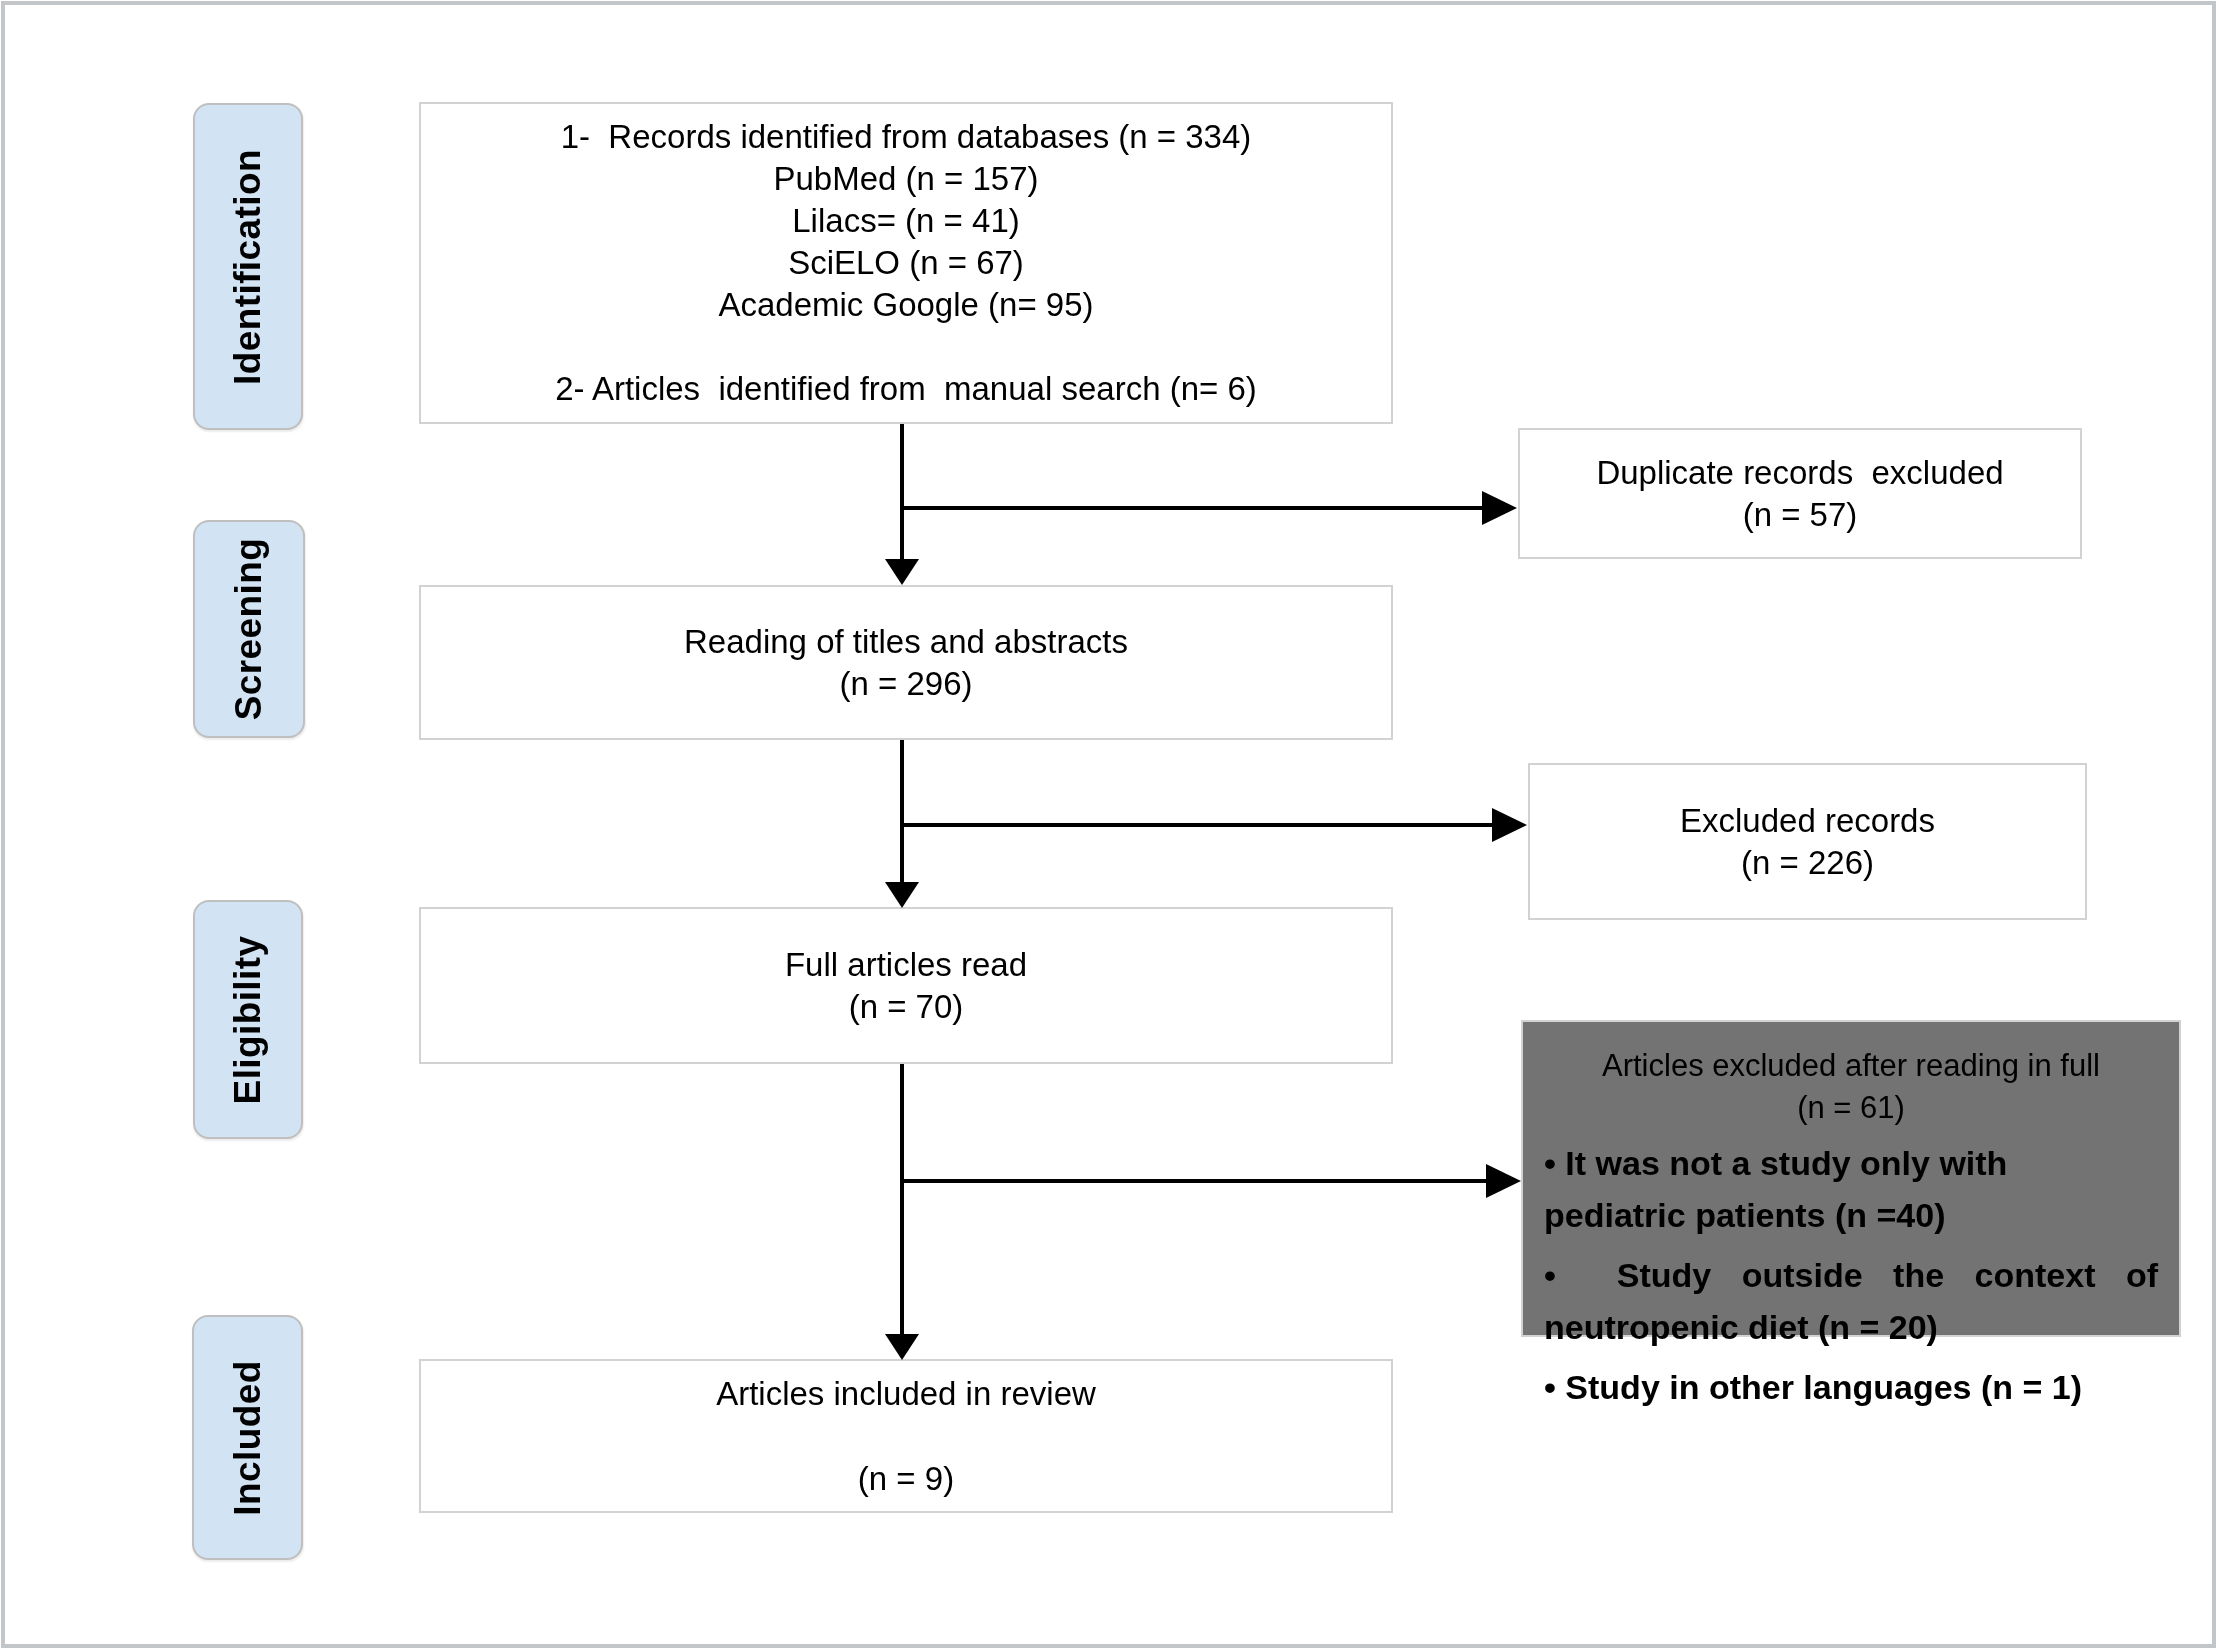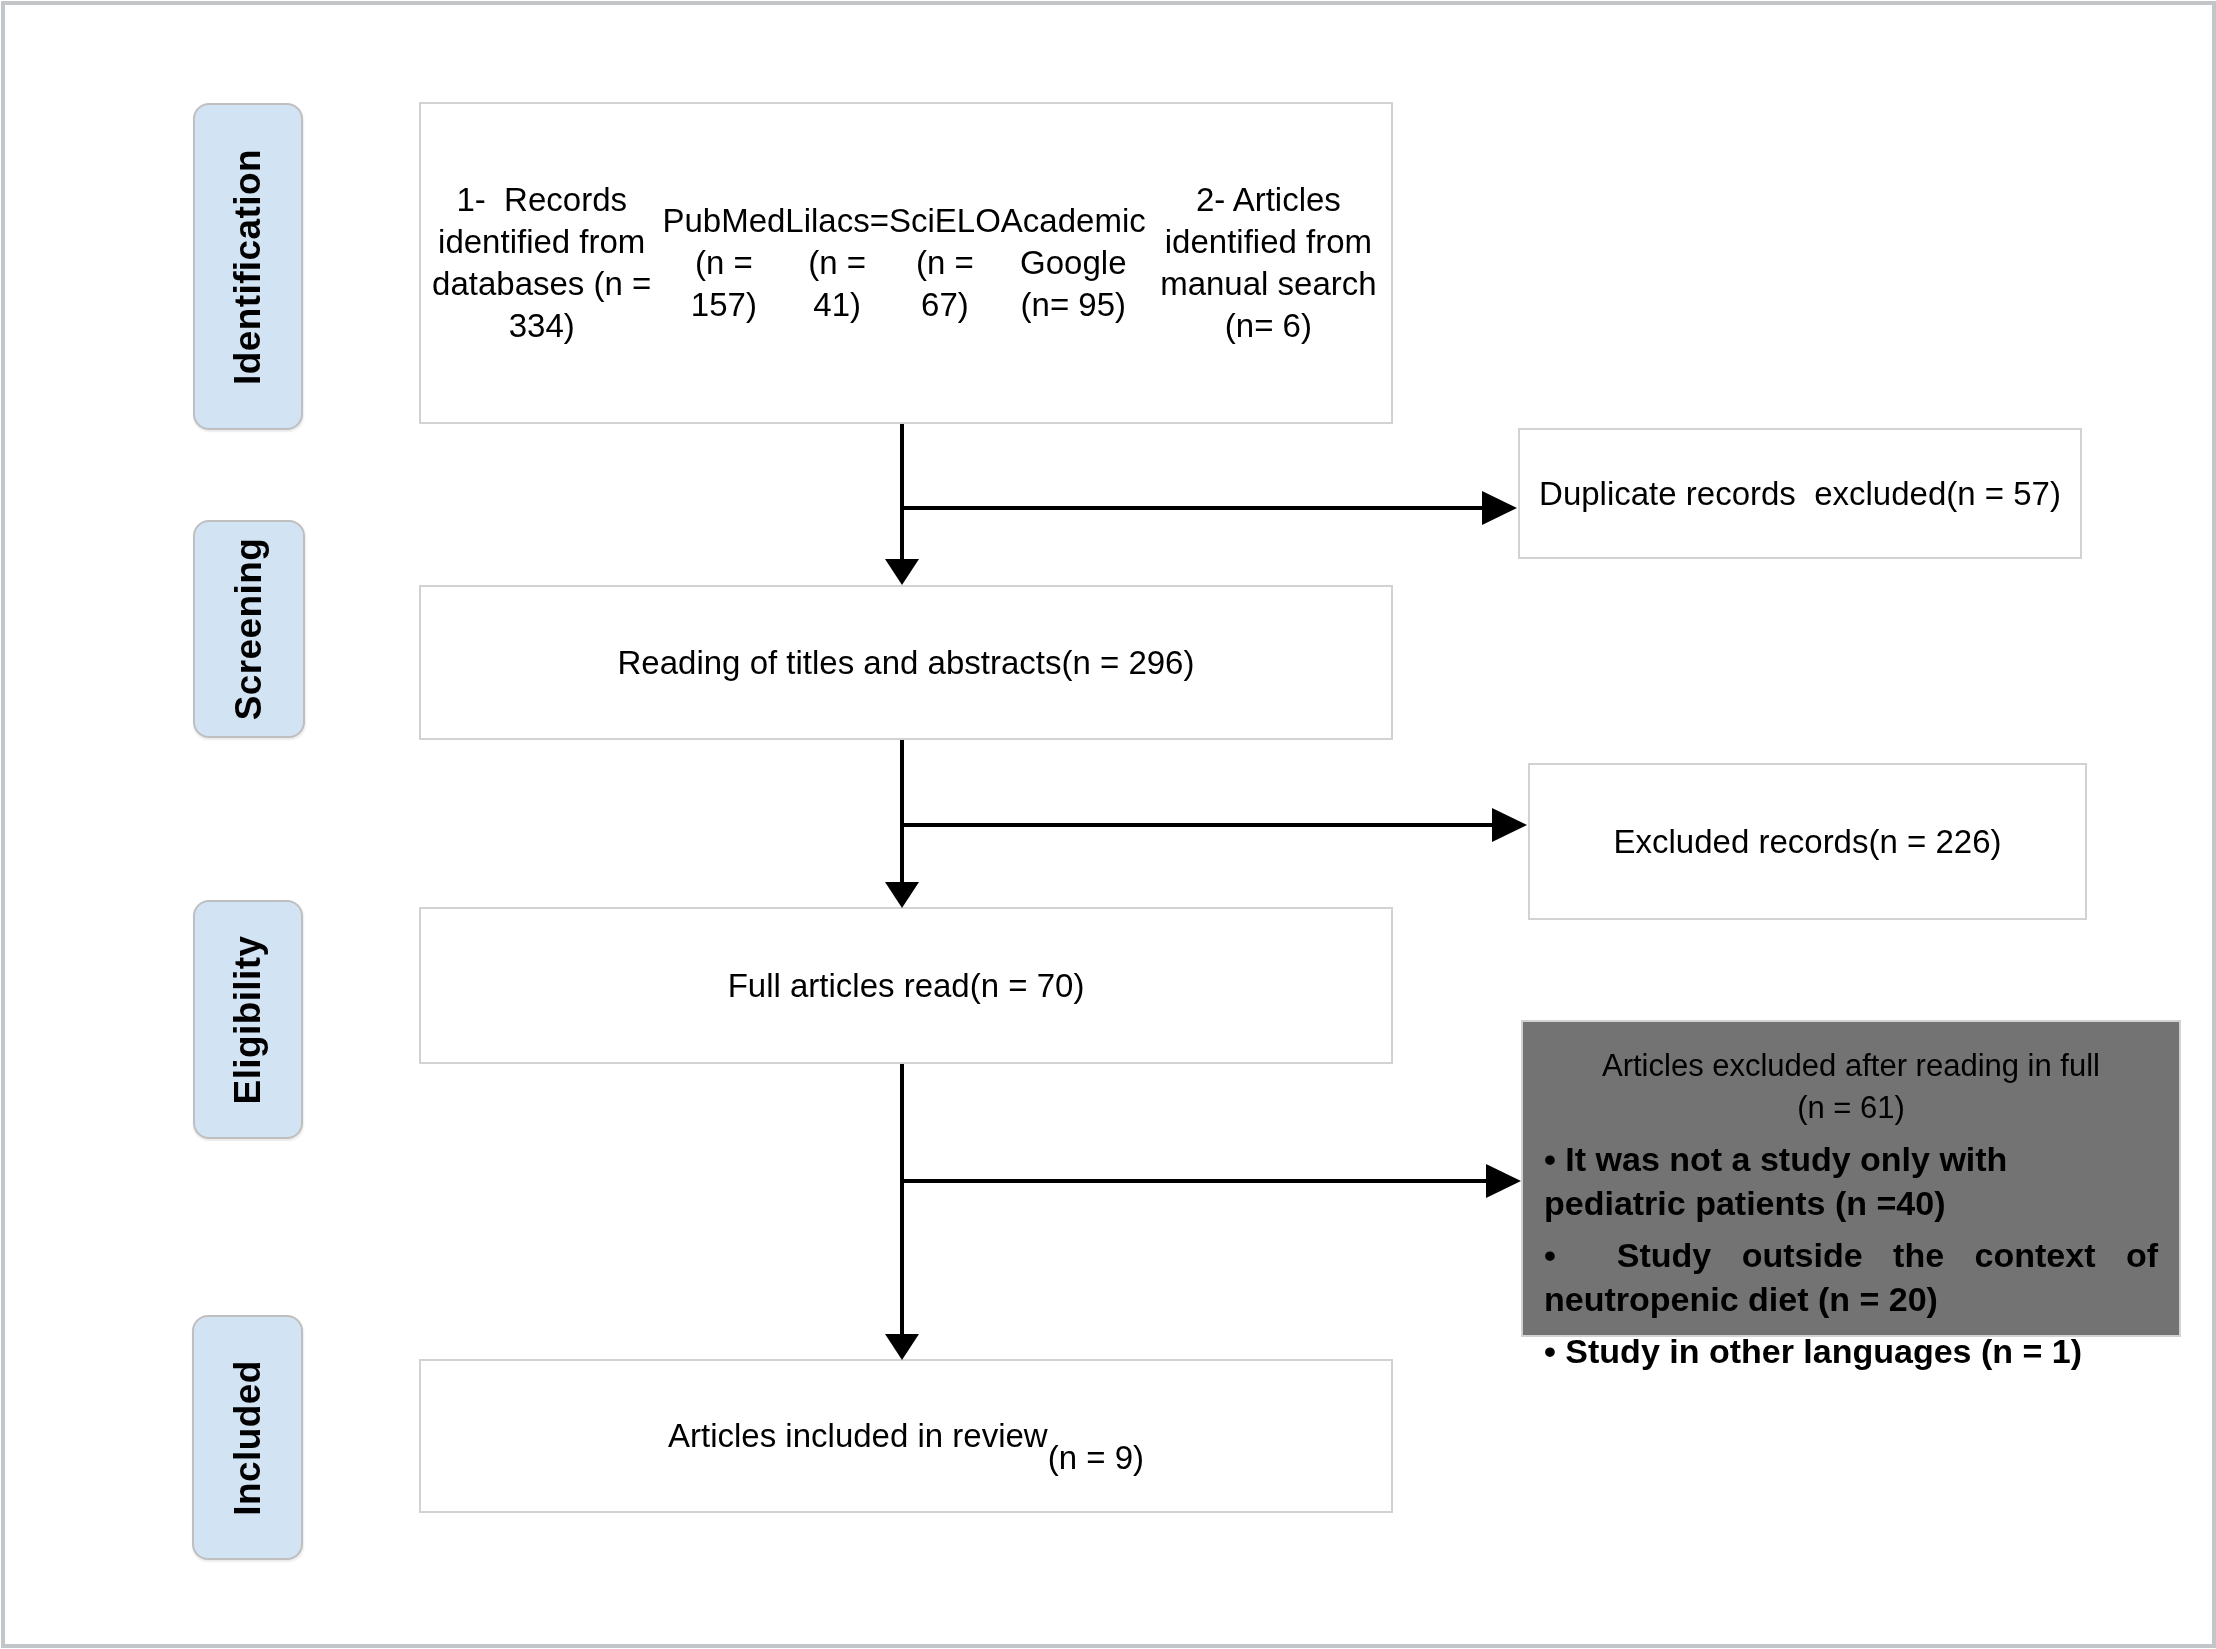--- a/index.html
+++ b/index.html
@@ -42,21 +42,21 @@
     letter-spacing: 0.4px;
   }
 
   
   .fbox {
     position: absolute;
     background: #ffffff;
     border: 2.7px solid #d2d2d2;
     box-sizing: border-box;
     display: flex;
-    flex-direction: row;
+    flex-direction: column;
     justify-content: center;
     align-items: center;
     text-align: center;
     color: #000000;
   }
   .fbox .line {
     font-size: 33px;
     line-height: 42px;
     white-space: pre-wrap;
   }
@@ -73,21 +73,21 @@
   }
   .detailbox .hdr {
     text-align: center;
     font-size: 31px;
     line-height: 42px;
     white-space: pre-wrap;
   }
   .detailbox .bullet {
     font-size: 34px;
     font-weight: bold;
-    line-height: 44px;
+    line-height: 52px;
     margin-top: 8px;
     white-space: pre-wrap;
   }
   .detailbox .bullet.justify { text-align: justify; }
 
   
   .hline, .vline {
     position: absolute;
     background: #000000;
   }

